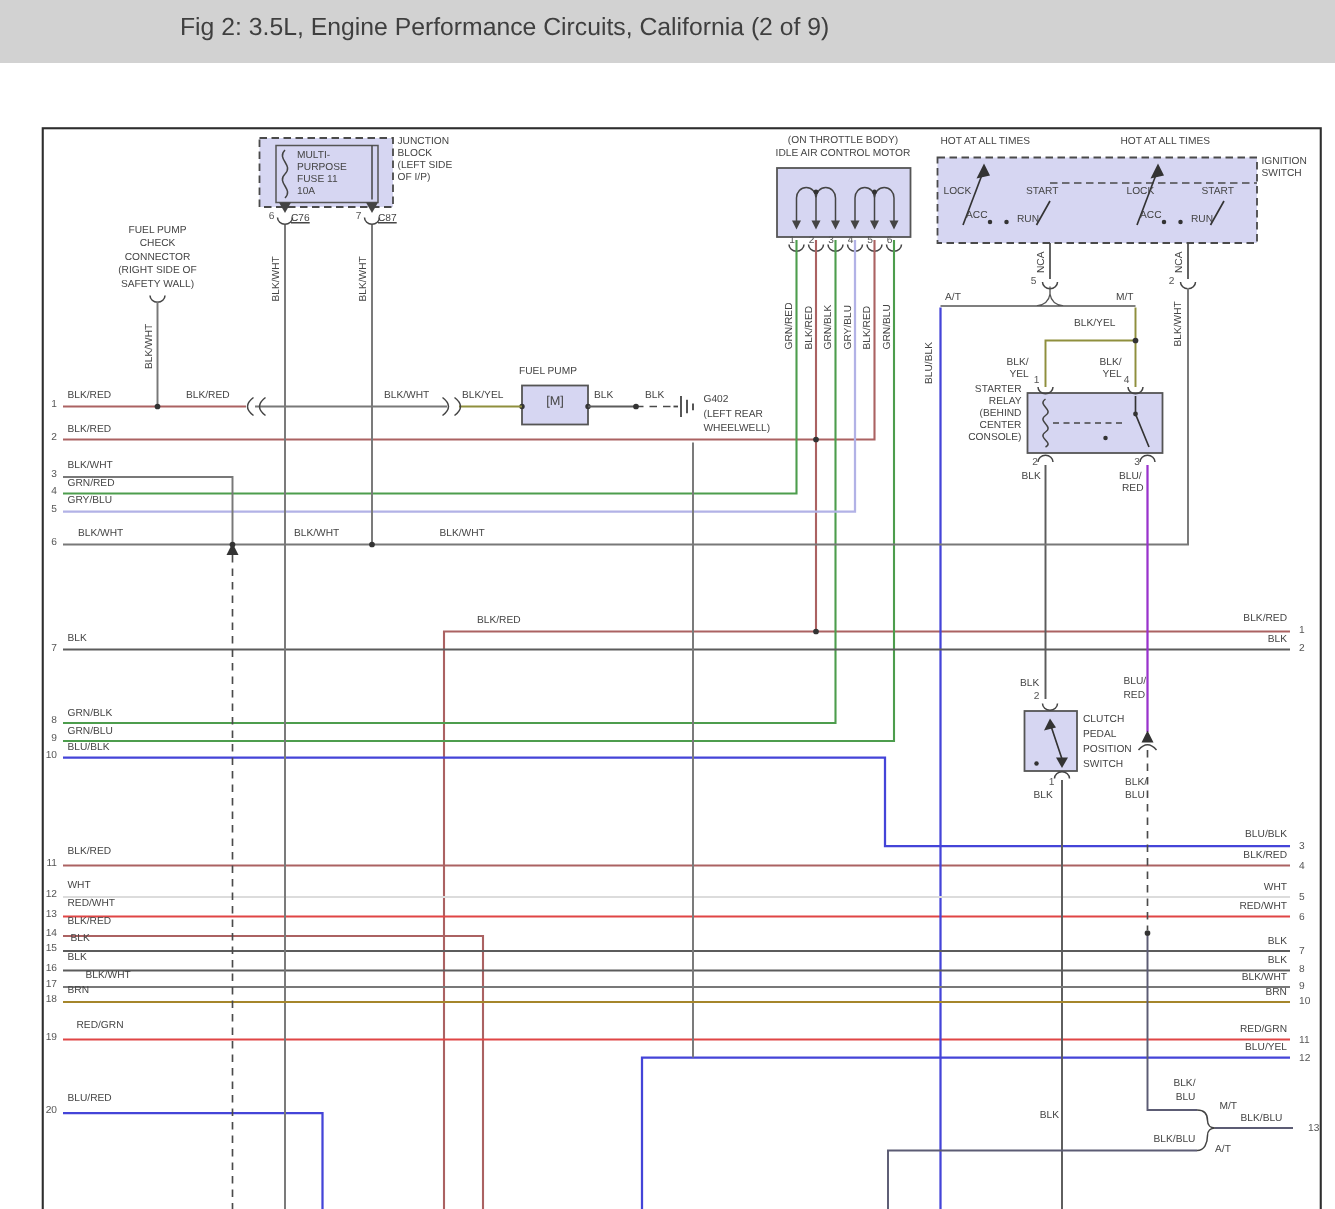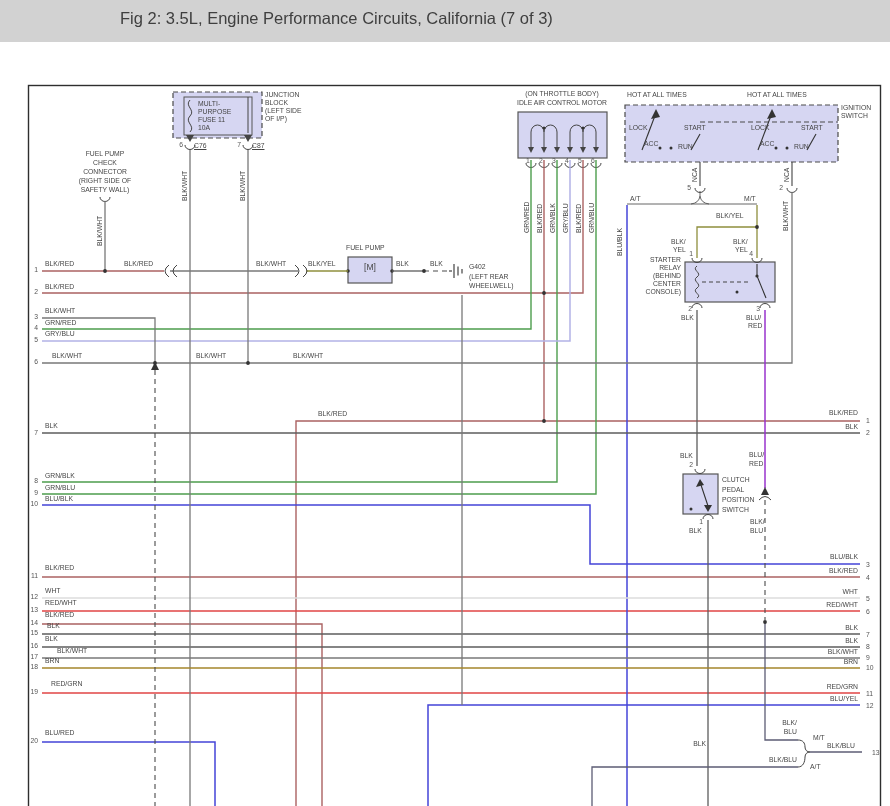--- a/index.html
+++ b/index.html
@@ -14,21 +14,21 @@
   .c{transform:translateX(-50%);}
   .r{transform:translateX(-100%);}
   .v{transform:rotate(-90deg);transform-origin:0 0;}
   .u{text-decoration:underline;}
   .big{font-size:8.5px;}
 </style>
 </head>
 <body>
 
 <div id="sheet"></div>
-<div id="title">Fig 2: 3.5L, Engine Performance Circuits, California (7 of 3)</div>
+<div id="title">Fig 2: 3.5L, Engine Performance Circuits, California (2 of 9)</div>
 
 <svg id="diagram" viewBox="0 0 890 806" xmlns="http://www.w3.org/2000/svg">
   <rect x="28.5" y="85.5" width="852" height="730" fill="none" stroke="#2e2e2e" stroke-width="1.4"></rect>
 
   <g>
     <rect x="173" y="92" width="89" height="46" fill="var(--boxfill)" stroke="var(--boxline)" stroke-width="1.2" stroke-dasharray="5 3"></rect>
     <rect x="184" y="97" width="68" height="38" fill="none" stroke="#555" stroke-width="1"></rect>
     <path d="M190,100 C184,106 196,110 190,116 C184,122 196,126 190,132" fill="none" stroke="#444" stroke-width="1"></path>
     <path d="M248,97 V133" fill="none" stroke="#444" stroke-width="1"></path>
     <path d="M190,142 L186,135 L194,135 Z" fill="#444"></path>

